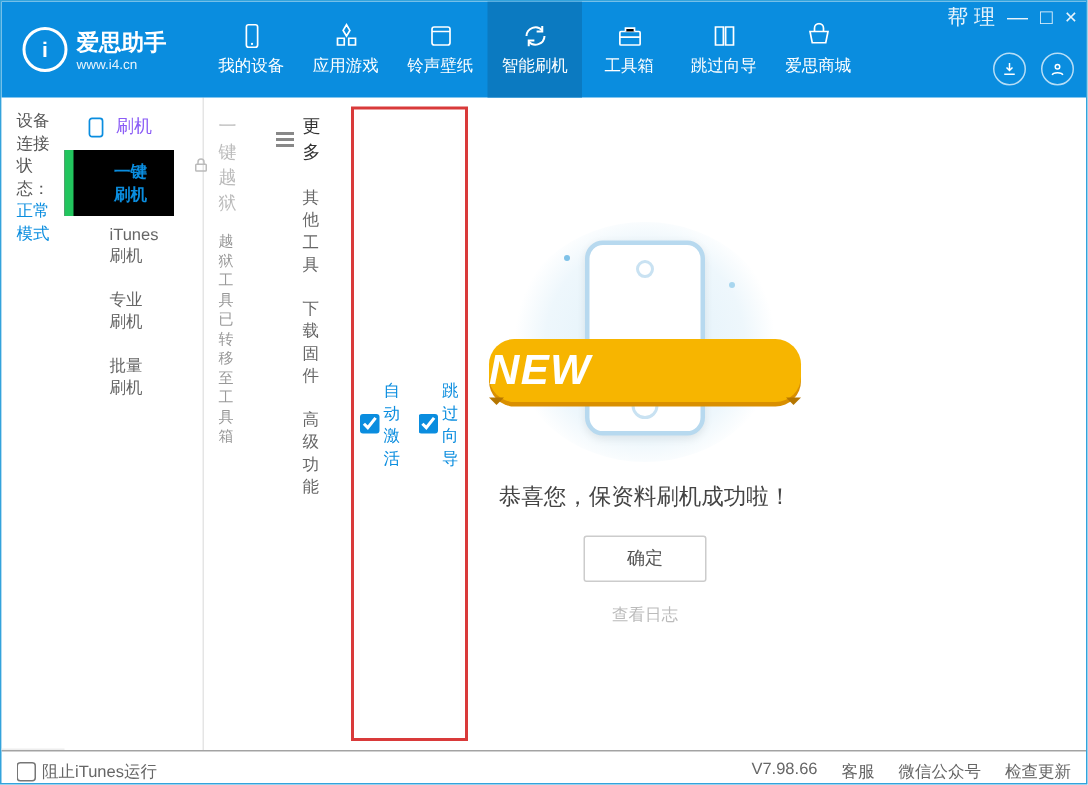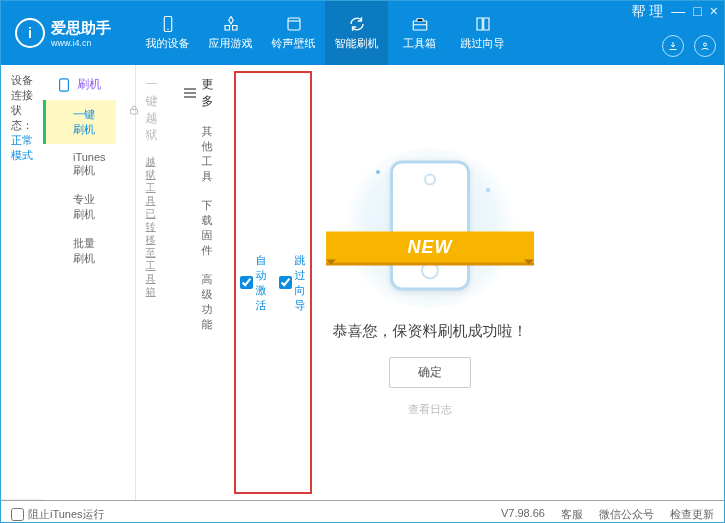--- a/index.html
+++ b/index.html
@@ -22,33 +22,33 @@
 .circ-btn svg { width: 12px; height: 12px; }
 .body { display: flex; height: calc(100% - 64px - 22px); }
 .sidebar { width: 135px; border-right: 1px solid #e5e5e5; display: flex; background: #fff; }
 .status-line { padding: 8px 10px; font-size: 11px; color: #555; border-bottom: 1px solid #eee; }
 .status-val { color: #0a8ddf; }
 .side-section { padding: 4px 0; }
 .section-head { display: flex; align-items: center; gap: 6px; padding: 7px 12px; color: #333; cursor: pointer; }
 .section-head.blue { color: #8b5cf6; justify-content: center; }
 .section-head .ico { width: 14px; height: 14px; display: inline-flex; align-items: center; justify-content: center; }
 .side-item { padding: 7px 10px 7px 30px; color: #666; cursor: pointer; font-size: 11px; }
-.side-item.active { background: #fef9c3; color: #0a8ddf; border-left: 3px solid #22c55e; padding-left: 27px; }
-.side-note { font-size: 10px; color: #999; padding: 4px 10px 8px 30px; line-height: 1.3; text-decoration: underline; }
+.side-item.active { background: #000000; color: #0a8ddf; border-left: 6px solid #22c55e; padding-left: 27px; font-weight: bold; }
+.side-note { font-size: 10px; color: #999; padding: 4px 10px 8px 30px; line-height: 1.3; }
 .highlight-box { border: 2px solid #d93a3a; margin: 6px 6px; padding: 6px 4px; display: flex; gap: 12px; }
 .chk { display: flex; align-items: center; gap: 3px; color: #0a8ddf; font-size: 11px; }
 .chk input { accent-color: #0a8ddf; }
 .side-spacer { flex: 1; }
 .main { flex: 1; display: flex; flex-direction: column; align-items: center; justify-content: center; padding: 20px; }
 .phone-ill { position: relative; width: 180px; height: 160px; margin-bottom: 14px; }
 .glow { position: absolute; inset: 0; border-radius: 50%; background: radial-gradient(circle,#dff0f9 0%,#eef7fc 55%, #fff 72%); }
 .phone { position: absolute; left: 50%; top: 50%; transform: translate(-50%,-52%); width: 80px; height: 130px; background: #fff; border-radius: 12px; border: 3px solid #b7d9ef; box-shadow: 0 2px 6px rgba(0,0,0,.08); }
 .phone::before { content: ""; position: absolute; top: 10px; left: 50%; transform: translateX(-50%); width: 8px; height: 8px; border: 2px solid #c9e2f2; border-radius: 50%; }
 .phone::after { content: ""; position: absolute; bottom: 8px; left: 50%; transform: translateX(-50%); width: 14px; height: 14px; border: 2px solid #c9e2f2; border-radius: 50%; }
-.ribbon { position: absolute; left: -14px; right: -14px; top: 62%; transform: translateY(-50%); background: #f7b500; color: #fff; font-weight: 800; font-size: 18px; text-align: center; padding: 5px 0; font-style: italic; letter-spacing: 1px; box-shadow: 0 3px 0 #d98f00; }
+.ribbon { position: absolute; left: -14px; right: -14px; top: 62%; transform: translateY(-50%); background: #f7b500; color: #fff; font-weight: 800; font-size: 28px; text-align: left; padding: 5px 0; font-style: italic; letter-spacing: 1px; box-shadow: 0 3px 0 #d98f00; border-radius: 17px; }
 .ribbon::before, .ribbon::after { content: ""; position: absolute; bottom: -7px; border: 5px solid transparent; border-top-color: #b57600; }
 .ribbon::before { left: 0; border-left-color: transparent; }
 .ribbon::after { right: 0; border-right-color: transparent; }
 .dots { position: absolute; top: 22px; left: 36px; width: 4px; height: 4px; background: #7fc2e8; border-radius: 50%; box-shadow: 110px 18px 0 #a8d6ef, 18px 90px 0 #b8deef, 100px 80px 0 #9cd0eb; }
 .success-text { color: #444; font-size: 15px; margin-bottom: 16px; }
 .ok-btn { padding: 6px 28px; border: 1px solid #ccc; background: #fff; color: #555; cursor: pointer; font-size: 12px; border-radius: 2px; }
 .log-link { margin-top: 14px; color: #bbb; font-size: 11px; cursor: pointer; }
 .footer { height: 22px; border-top: 1px solid #a3a3a3; display: flex; align-items: flex-end; padding: 0 10px; font-size: 11px; color: #666; }
 .footer .left { display: flex; align-items: center; gap: 4px; flex: 1; }
 .footer .right { display: flex; gap: 16px; }
@@ -104,20 +104,26 @@
           <path d="M8 8V5h8v3M3 13h18" stroke="#fff" stroke-width="1.5"></path>
         </svg>
       <span class="nav-label">工具箱</span>
     </div>
     <div class="nav-item">
       <svg viewBox="0 0 24 24">
           <path d="M4 4h7v16H4zM13 4h7v16h-7z" fill="none" stroke="#fff" stroke-width="1.5"></path>
         </svg>
       <span class="nav-label">跳过向导</span>
     </div>
+    <div class="nav-item">
+      <svg viewBox="0 0 24 24">
+          <path d="M4 8h16l-2 10H6zM8 8V5a4 4 0 0 1 8 0v3" fill="none" stroke="#fff" stroke-width="1.5"></path>
+        </svg>
+      <span class="nav-label">爱思商城</span>
+    </div>
   </div>
   <div class="win-controls">
     <span>帮 理</span>
     <span>—</span>
     <span>□</span>
     <span>×</span>
   </div>
   <div class="header-right">
     <div class="circ-btn">
         <svg viewBox="0 0 24 24">

